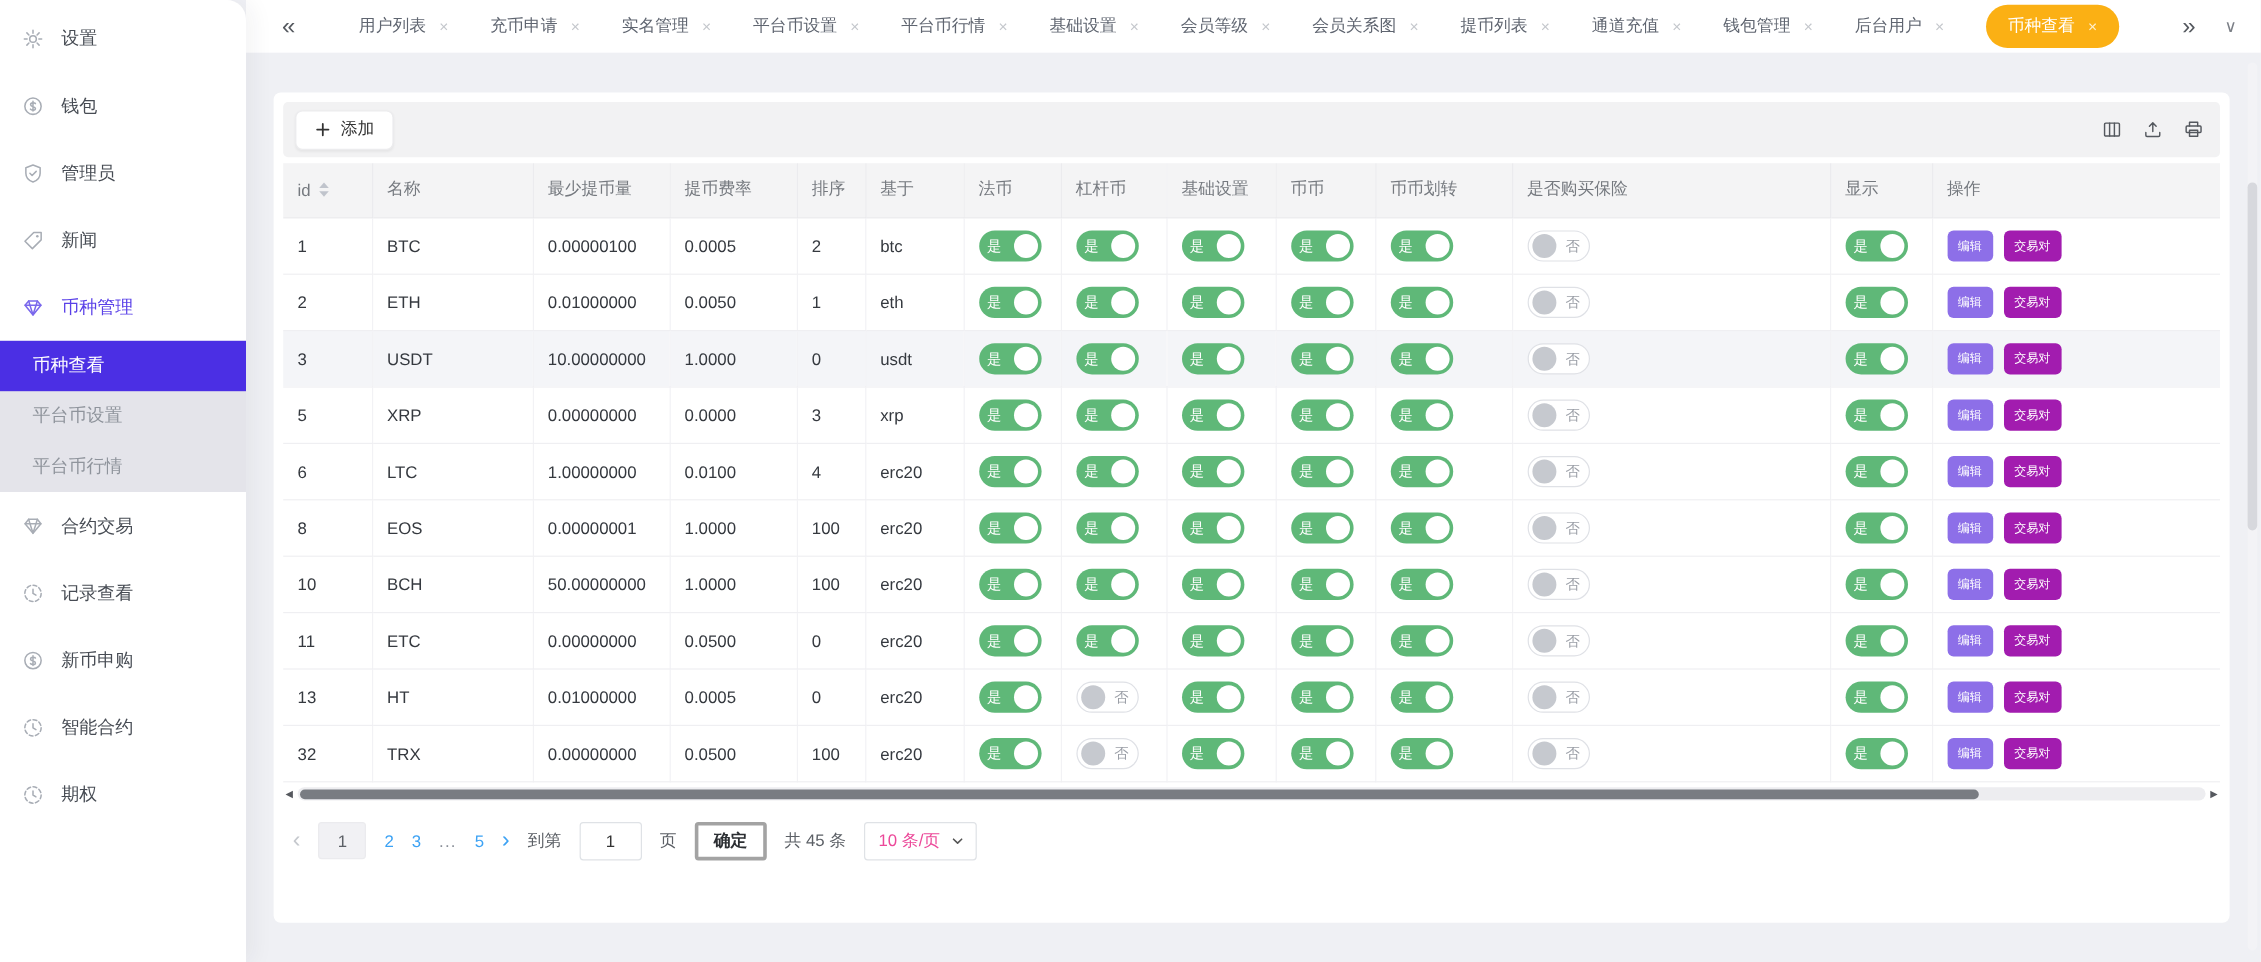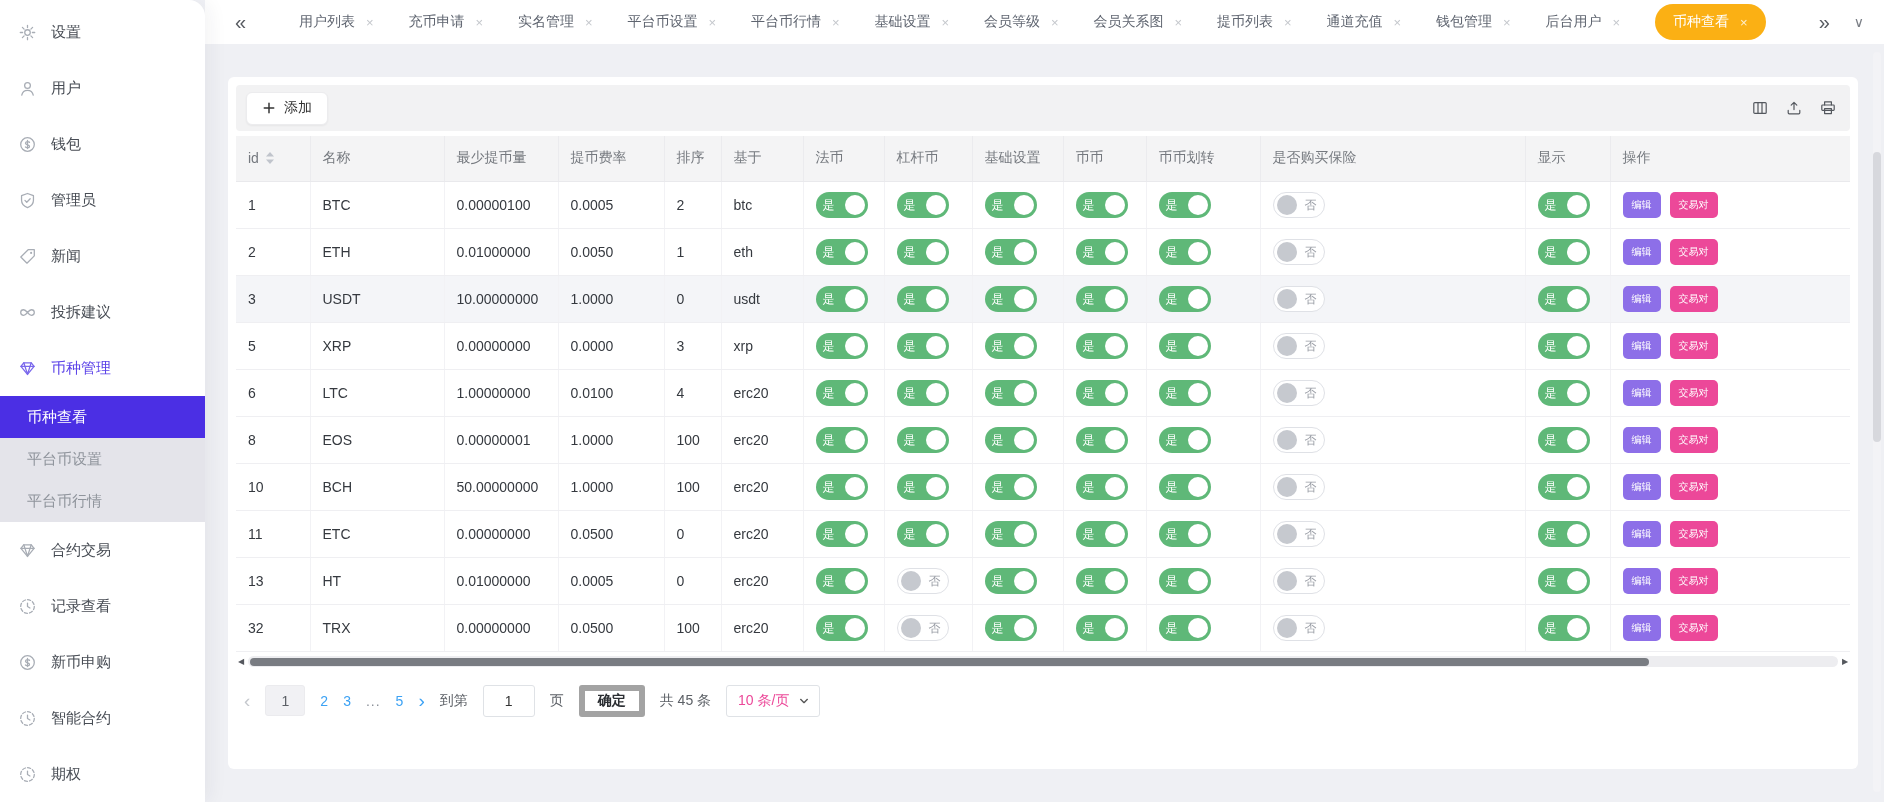--- a/index.html
+++ b/index.html
@@ -66,39 +66,39 @@
   .sw-label{font-size:12px;padding:0 4px;line-height:1}
   .switch.on .sw-label{color:#fff}
   .switch.off .sw-label{color:#9a9ea6}
   .sw-knob{width:20px;height:20px;border-radius:50%}
   .switch.on .sw-knob{background:#fff}
   .switch.off .sw-knob{background:#c6c9cf}
 
   .btn-edit,.btn-pair{height:26px;border:none;border-radius:5px;color:#fff;font-size:10px;
           padding:0 9px;cursor:pointer;font-family:inherit}
   .btn-edit{background:#8d6fe8;margin-right:9px}
-  .btn-pair{background:#ec4899}
+  .btn-pair{background:#a21caf}
 
   
   .hscroll{display:flex;align-items:center;height:14px;margin:3px 0 0;gap:2px}
   .hs-arrow{color:#55585e;font-size:8px;line-height:1;width:10px;text-align:center;cursor:pointer}
   .hs-track{flex:1;height:11px;background:#ededf0;border-radius:6px;position:relative}
   .hs-thumb{position:absolute;left:2px;top:1.5px;height:8px;width:88%;background:#797c82;border-radius:4px;cursor:grab}
 
   
   .pager{display:flex;align-items:center;gap:15px;padding:16px 6px 10px 8px;font-size:14px;color:#5c6066}
   .pg-prev{color:#c5c8cd;font-size:19px;line-height:1;cursor:default}
   .pg-next{color:#3ca2f4;font-size:19px;line-height:1;cursor:pointer}
   .pg-num{color:#3ca2f4;cursor:pointer}
   .pg-cur{background:#f1f1f4;border:1px solid #ebebee;border-radius:3px;min-width:40px;height:31px;
           display:inline-flex;align-items:center;justify-content:center;color:#5c6066}
   .pg-ellipsis{color:#8a8f98;letter-spacing:1px}
   .pg-input{width:52px;height:32px;border:1px solid #dfe2e6;border-radius:3px;text-align:center;
             font-size:14px;color:#333;font-family:inherit;outline:none}
-  .pg-btn{height:32px;padding:0 13px;border:6px solid #a3a3a3;background:#fff;border-radius:3px;
+  .pg-btn{height:32px;padding:0 13px;border:3px solid #a3a3a3;background:#fff;border-radius:3px;
           font-size:14px;color:#2c2f33;font-weight:bold;cursor:pointer;font-family:inherit}
   .pg-select{height:32px;border:1px solid #dfe2e6;border-radius:3px;display:inline-flex;align-items:center;
              gap:9px;padding:0 9px 0 11px;color:#ec4899;cursor:pointer;background:#fff}
   .ico-caret svg{width:12px;height:12px;color:#555}
 
   
   .vscroll{position:absolute;right:3px;top:52px;width:8px;height:740px;background:#f3f3f6;border-radius:4px;z-index:5}
   .vs-thumb{position:absolute;top:100px;left:0;width:8px;height:290px;background:#d7d8dd;border-radius:4px;cursor:grab}
 </style>
 </head>
@@ -113,29 +113,20 @@
             <svg viewBox="0 0 16 16" fill="none" stroke="currentColor" stroke-width="1.2" stroke-linecap="round" stroke-linejoin="round">
               <circle cx="8" cy="8" r="2.6"></circle>
               <path d="M8 1.2v2.2M8 12.6v2.2M1.2 8h2.2M12.6 8h2.2M3.2 3.2l1.6 1.6M11.2 11.2l1.6 1.6M12.8 3.2l-1.6 1.6M4.8 11.2l-1.6 1.6"></path>
             </svg>
           </span>
           <span>设置</span>
         </div>
         <div class="side-item">
           <span class="ico ">
             <svg viewBox="0 0 16 16" fill="none" stroke="currentColor" stroke-width="1.2" stroke-linecap="round" stroke-linejoin="round">
-              <circle cx="8" cy="5.2" r="2.7"></circle>
-              <path d="M2.6 14.3c.6-2.9 2.8-4.6 5.4-4.6s4.8 1.7 5.4 4.6"></path>
-            </svg>
-          </span>
-          <span>用户</span>
-        </div>
-        <div class="side-item">
-          <span class="ico ">
-            <svg viewBox="0 0 16 16" fill="none" stroke="currentColor" stroke-width="1.2" stroke-linecap="round" stroke-linejoin="round">
               <circle cx="8" cy="8" r="6.4"></circle>
               <path d="M8 4.2v7.6M9.9 6c-.4-.8-3.8-1.1-3.8.9s3.8.9 3.8 2.9c0 1.7-3.2 1.6-3.9.5"></path>
             </svg>
           </span>
           <span>钱包</span>
         </div>
         <div class="side-item">
           <span class="ico ">
             <svg viewBox="0 0 16 16" fill="none" stroke="currentColor" stroke-width="1.2" stroke-linecap="round" stroke-linejoin="round">
               <path d="M8 1.4l5.6 2.1v4.3c0 3.6-2.4 5.8-5.6 6.9-3.2-1.1-5.6-3.3-5.6-6.9V3.5z"></path>
@@ -145,28 +136,20 @@
           <span>管理员</span>
         </div>
         <div class="side-item">
           <span class="ico ">
             <svg viewBox="0 0 16 16" fill="none" stroke="currentColor" stroke-width="1.2" stroke-linecap="round" stroke-linejoin="round">
               <path d="M8.6 1.6h5.8v5.8l-6.9 6.9-5.8-5.8z"></path>
               <circle cx="11.4" cy="4.6" r="1" fill="currentColor" stroke="none"></circle>
             </svg>
           </span>
           <span>新闻</span>
-        </div>
-        <div class="side-item">
-          <span class="ico ">
-            <svg viewBox="0 0 16 16" fill="none" stroke="currentColor" stroke-width="1.2" stroke-linecap="round" stroke-linejoin="round">
-              <path d="M4.4 10.6C2.9 10.6 1.6 9.4 1.6 8s1.3-2.6 2.8-2.6c2.9 0 4.3 5.2 7.2 5.2 1.5 0 2.8-1.2 2.8-2.6s-1.3-2.6-2.8-2.6c-2.9 0-4.3 5.2-7.2 5.2z"></path>
-            </svg>
-          </span>
-          <span>投拆建议</span>
         </div>
         <div class="side-item active">
           <span class="ico ">
             <svg viewBox="0 0 16 16" fill="none" stroke="currentColor" stroke-width="1.2" stroke-linecap="round" stroke-linejoin="round">
               <path d="M4.6 2.6h6.8L14.2 6 8 13.6 1.8 6z"></path>
               <path d="M1.8 6h12.4M5.6 6L8 13.4M10.4 6L8 13.4M4.6 2.6L5.6 6M11.4 2.6L10.4 6"></path>
             </svg>
           </span>
           <span>币种管理</span>
         </div>

